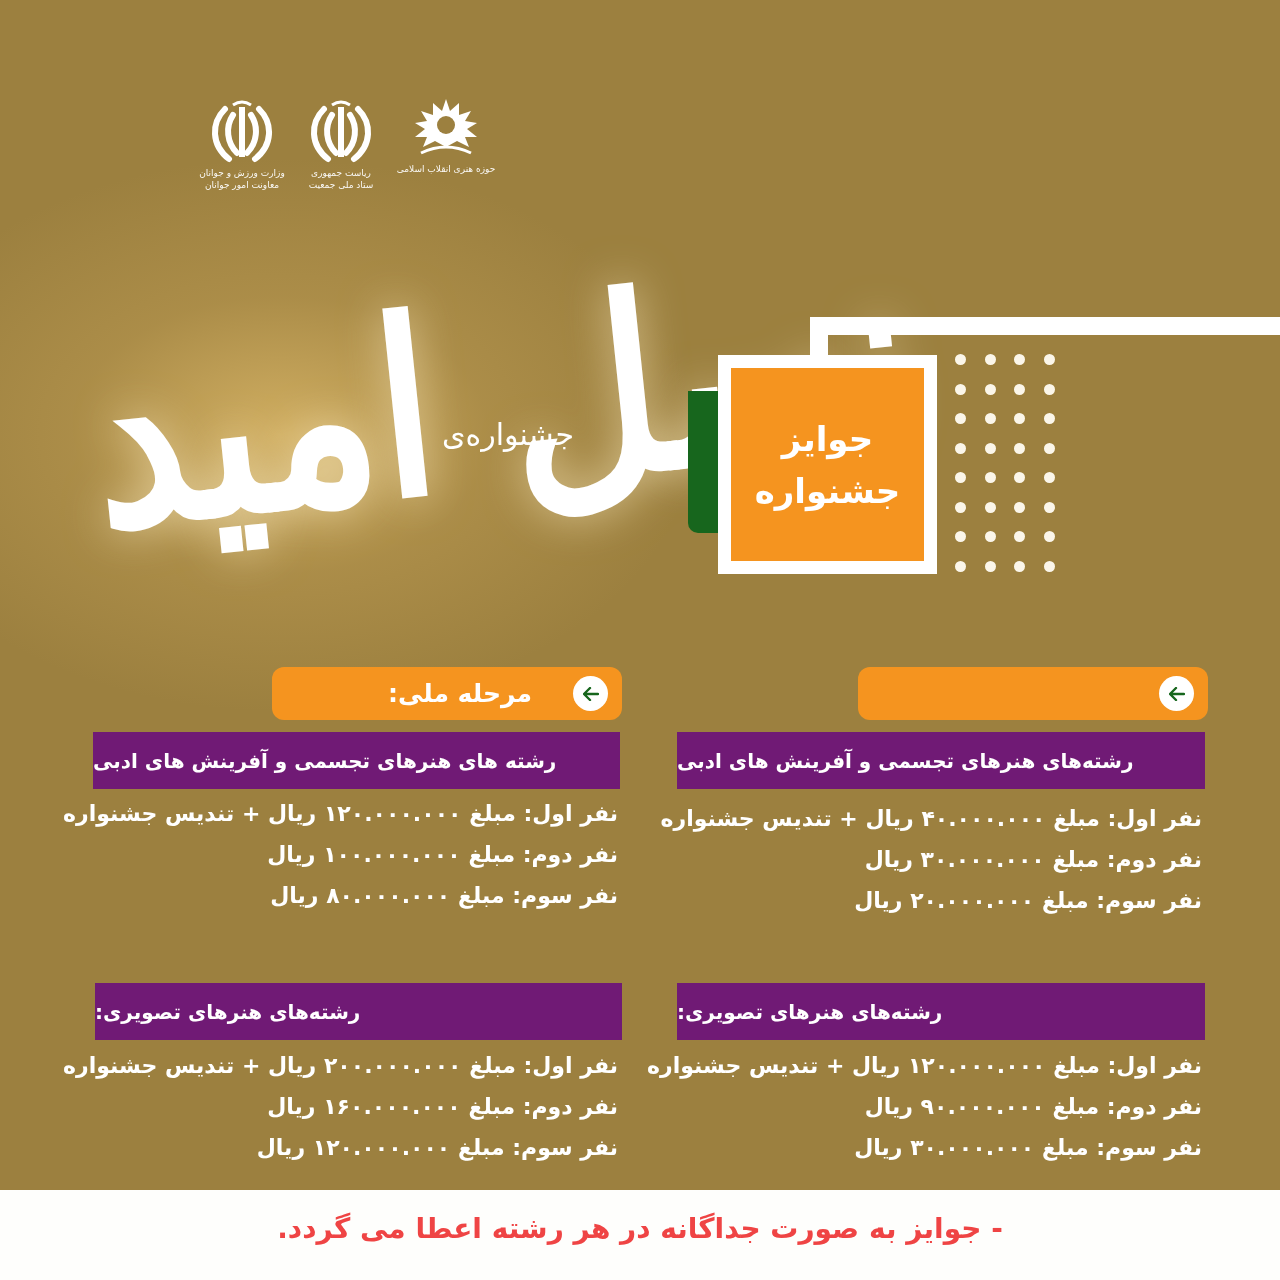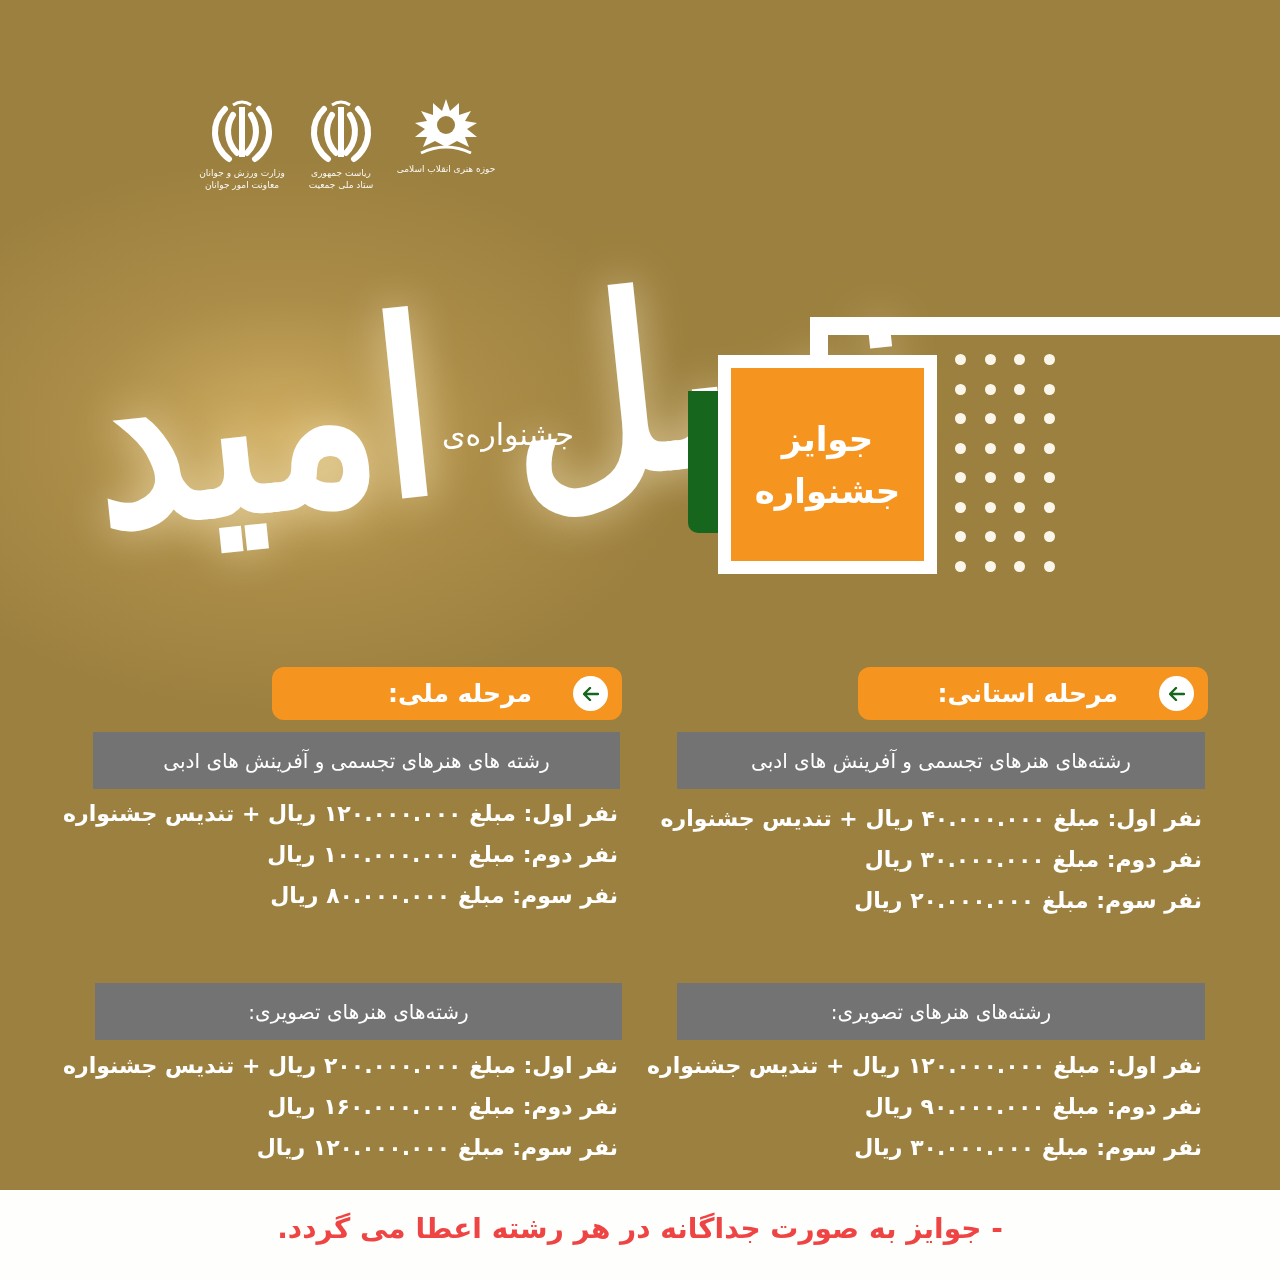--- a/index.html
+++ b/index.html
@@ -58,23 +58,23 @@
     position: absolute; height: 53px; background: #F5941F; border-radius: 12px;
     display: flex; align-items: center; justify-content: center; direction: rtl;
     color: #fff; font-weight: bold; font-size: 25px;
   }
   .stage-pill .arrow-btn {
     position: absolute; right: 14px; top: 9px; width: 35px; height: 35px; border-radius: 50%;
     background: #fff; display: flex; align-items: center; justify-content: center;
   }
   .stage-pill .label { position: absolute; right: 90px; top: 0; line-height: 53px; }
   .cat-bar {
-    position: absolute; height: 57px; background: #737373; color: #fff; direction: rtl;
-    display: flex; align-items: center; justify-content: center;
-    font-weight: normal; font-size: 20px; white-space: nowrap;
+    position: absolute; height: 57px; background: #701a75; color: #fff; direction: rtl;
+    display: flex; align-items: center; justify-content: flex-end;
+    font-weight: bold; font-size: 20px; white-space: nowrap;
   }
   .prize-list { position: absolute; direction: rtl; color: #fff; font-weight: bold; font-size: 22px; line-height: 41px; text-align: right; white-space: nowrap; }
   .prize-list .row { display: block; }
 
   
   .footer { position: absolute; left: 0; top: 1190px; width: 1280px; height: 90px; background: #FEFEFC; }
   .footer-note {
     position: absolute; left: 0; width: 1280px; top: 22px; text-align: center; direction: rtl;
     color: #ef4444; font-weight: bold; font-size: 28px;
   }
@@ -174,21 +174,20 @@
       <span class="dot" style="left: 59px; top: 206.5px;"></span>
       <span class="dot" style="left: 89px; top: 206.5px;"></span>
     </div>
 
   <div class="stage-pill" style="left:858px; top:662px; width:350px;">
     <span class="arrow-btn">
       <svg width="16" height="14" viewBox="0 0 16 14">
           <path d="M15 7H2M7 1L1 7l6 6" stroke="#17661D" stroke-width="2.4" fill="none" stroke-linecap="round" stroke-linejoin="round"></path>
         </svg>
     </span>
-    <span class="label">مرحله استانی:</span>
   </div>
   <div class="cat-bar" style="left:677px; top:727px; width:528px;">
     <span>رشته‌های هنرهای تجسمی و آفرینش های ادبی</span>
   </div>
   <div class="prize-list" style="right:78px; top:793px;">
     <span class="row">نفر اول: مبلغ ۴۰.۰۰۰.۰۰۰ ریال + تندیس جشنواره</span>
     <span class="row">نفر دوم: مبلغ ۳۰.۰۰۰.۰۰۰ ریال</span>
     <span class="row">نفر سوم: مبلغ ۲۰.۰۰۰.۰۰۰ ریال</span>
   </div>
   <div class="cat-bar" style="left:677px; top:978px; width:528px;">

